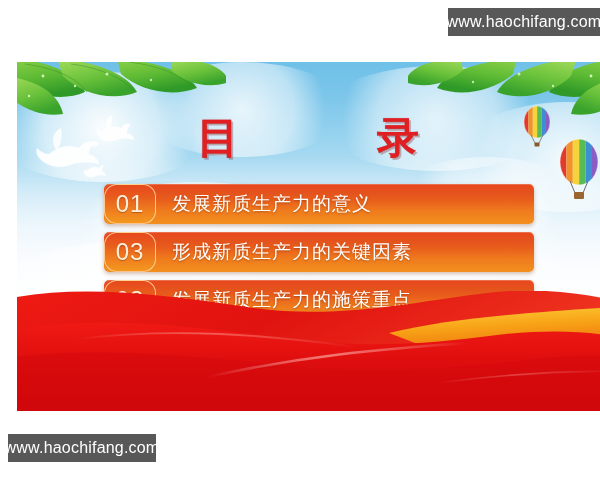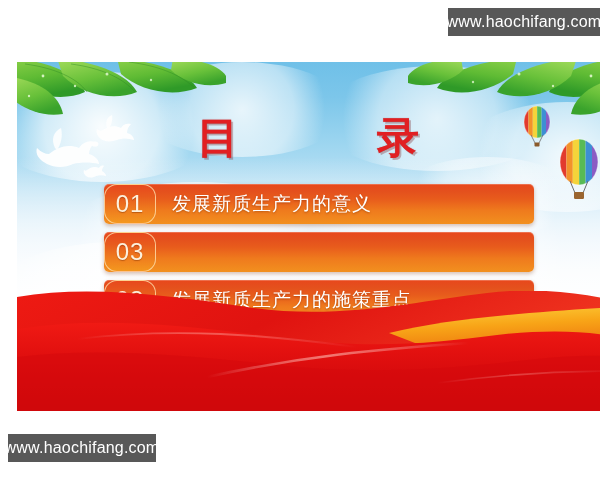--- a/index.html
+++ b/index.html
@@ -300,20 +300,21 @@
 
     <div class="toc">
 
       <div class="toc-row">
         <div class="toc-num">01</div>
         <div class="toc-label">发展新质生产力的意义</div>
       </div>
 
       <div class="toc-row">
         <div class="toc-num">03</div>
+        <div class="toc-label">形成新质生产力的关键因素</div>
       </div>
 
       <div class="toc-row">
         <div class="toc-num">03</div>
         <div class="toc-label">发展新质生产力的施策重点</div>
       </div>
 
     </div>
 
     <div class="ribbon">

